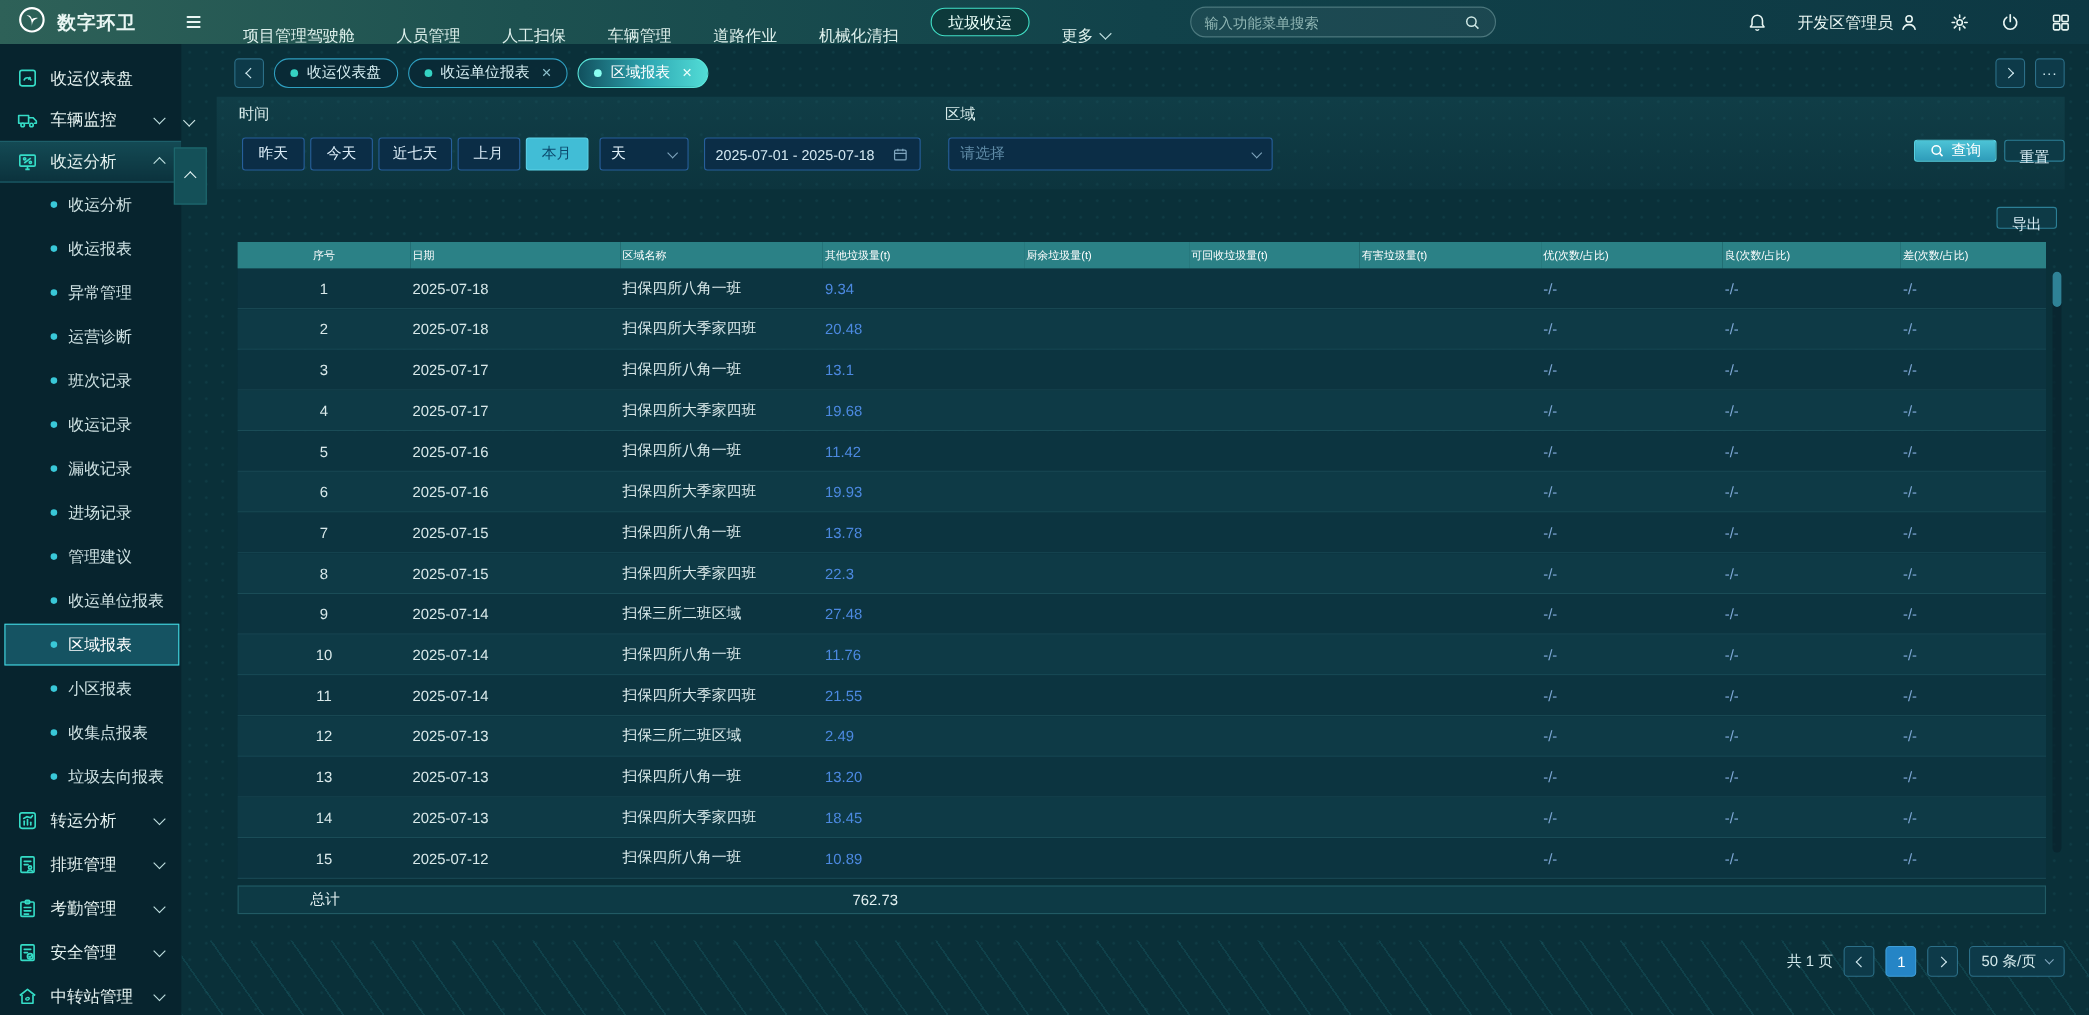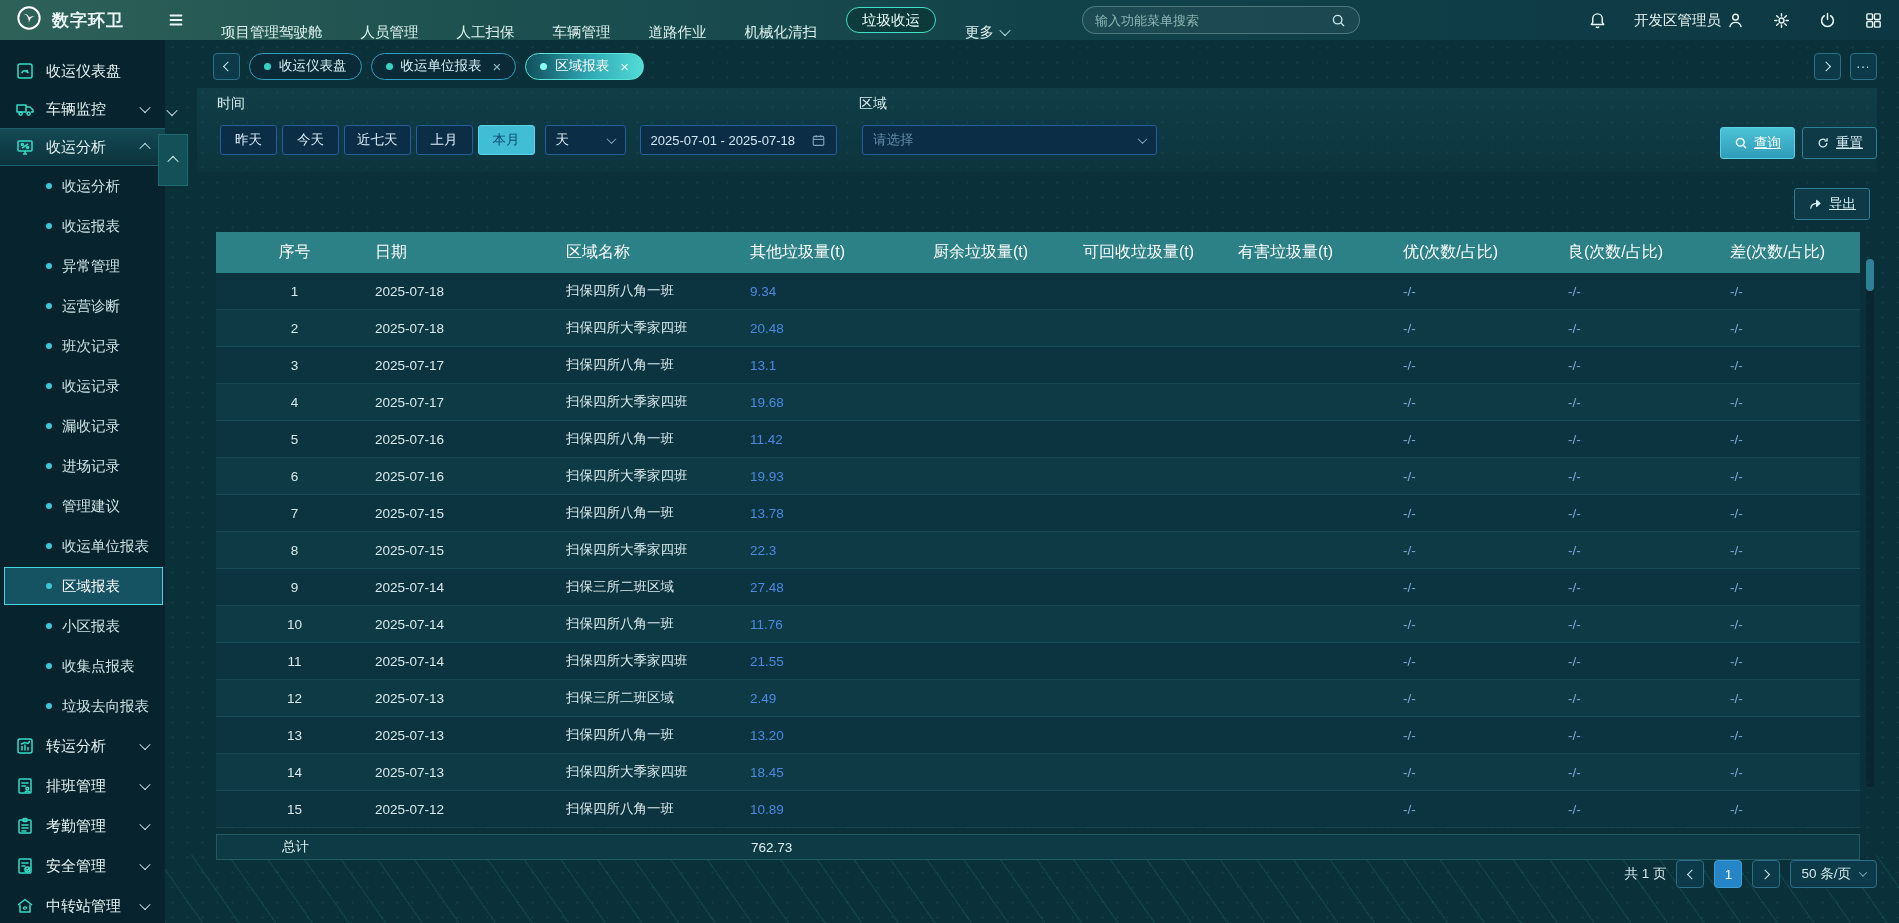--- a/index.html
+++ b/index.html
@@ -85,42 +85,42 @@
   .qbtn{height:30px;min-width:57px;padding:0 12px;background:#0b2d46;border:1px solid #275f9b;border-radius:3px;
     color:#dcedf8;font-size:13.5px;display:flex;align-items:center;justify-content:center;cursor:pointer;white-space:nowrap;}
   .qbtn.active{background:#41bdd6;border-color:#5cd3e8;color:#0c4a6e;}
   .fselect{height:30px;background:#0b2d46;border:1px solid #275f9b;border-radius:3px;color:#e2f1f8;
     font-size:13.5px;display:flex;align-items:center;padding:0 10px;cursor:pointer;white-space:nowrap;}
   .fselect .chev{border-color:#7fa5bd;width:7px;height:7px;flex-shrink:0;}
   #gran-select{width:81px;margin-left:5px;justify-content:space-between;}
   #date-range{width:197px;margin-left:9px;justify-content:space-between;color:#d3e8f2;font-size:13px;}
   #area-select{position:absolute;left:665px;top:37px;width:295px;justify-content:space-between;color:#5f8ba6;}
   .f-actions{position:absolute;right:0;top:39px;display:flex;gap:7px;}
-  .btn{height:32px;padding:0 13px;border-radius:3px;font-size:13.5px;display:flex;align-items:center;gap:6px;cursor:pointer;white-space:nowrap;text-decoration:underline;}
+  .btn{height:20px;padding:0 13px;border-radius:3px;font-size:13.5px;display:flex;align-items:center;gap:6px;cursor:pointer;white-space:nowrap;}
   .btn-primary{background:linear-gradient(180deg,#4cc3d6,#2e9cba);color:#fff;border:1px solid #57d2e2;}
-  .btn-ghost{background:#0d3a46;border:1px solid #2c7f96;color:#d9eef5;}
+  .btn-ghost{background:#0d3a46;border:1px solid #2c7f96;color:#d9eef5;flex-direction:column;}
 
   .export-row{margin:16px 29px 0 0;display:flex;justify-content:flex-end;position:relative;z-index:1;}
 
   
   .table-area{margin:12px 0 0 51px;width:1644px;position:relative;z-index:1;}
   .grid{display:grid;grid-template-columns:157px 191px 184px 183px 150px 155px 165px 165px 162px 132px;}
-  .thead div{height:41px;background:#2b8186;color:#fff;font-size:16px;display:flex;align-items:center;padding-left:2px;}
+  .thead div{height:24px;background:#2b8186;color:#fff;font-size:10px;display:flex;align-items:center;padding-left:2px;}
   .thead div.c0{justify-content:center;padding-left:0;}
   .row{height:37px;border-bottom:1px solid rgba(110,200,210,.13);}
   .row:nth-child(odd){background:#0c3440;}
   .row:nth-child(even){background:#0e3a46;}
   .row div{display:flex;align-items:center;font-size:13.5px;color:#d9e9ea;padding-left:2px;}
   .row div.c0{justify-content:center;padding-left:0;}
   .cell-blue{color:#4c89e0 !important;}
   .cell-dim{color:#7fa9d8 !important;}
   .total{margin-top:6px;height:26px;background:#0d3a45;border:1px solid #215a64;}
   .total div{display:flex;align-items:center;font-size:13.5px;color:#e2f0f1;}
   .total .t-label{grid-column:1;justify-content:center;}
-  .total .t-value{grid-column:4;padding-left:2px;}
+  .total .t-value{grid-column:4;padding-left:2px;margin-left:24px;}
   .sb-track{position:absolute;right:-14px;top:27px;width:8px;height:528px;background:rgba(8,34,44,.7);border-radius:4px;}
   .sb-thumb{width:8px;height:32px;background:#2f8296;border-radius:4px;}
 
   
   .pagination{position:absolute;right:22px;top:820px;display:flex;align-items:center;gap:10px;
     color:#d3e8ea;font-size:13.5px;z-index:2;}
   .pg-btn{width:28px;height:28px;background:#0d3a49;border:1px solid #2c6f88;border-radius:4px;
     display:flex;align-items:center;justify-content:center;cursor:pointer;}
   .pg-btn .chev{border-color:#cfe8ee;width:7px;height:7px;}
   .chev.left{transform:rotate(135deg) translate(-1px,-1px);}

